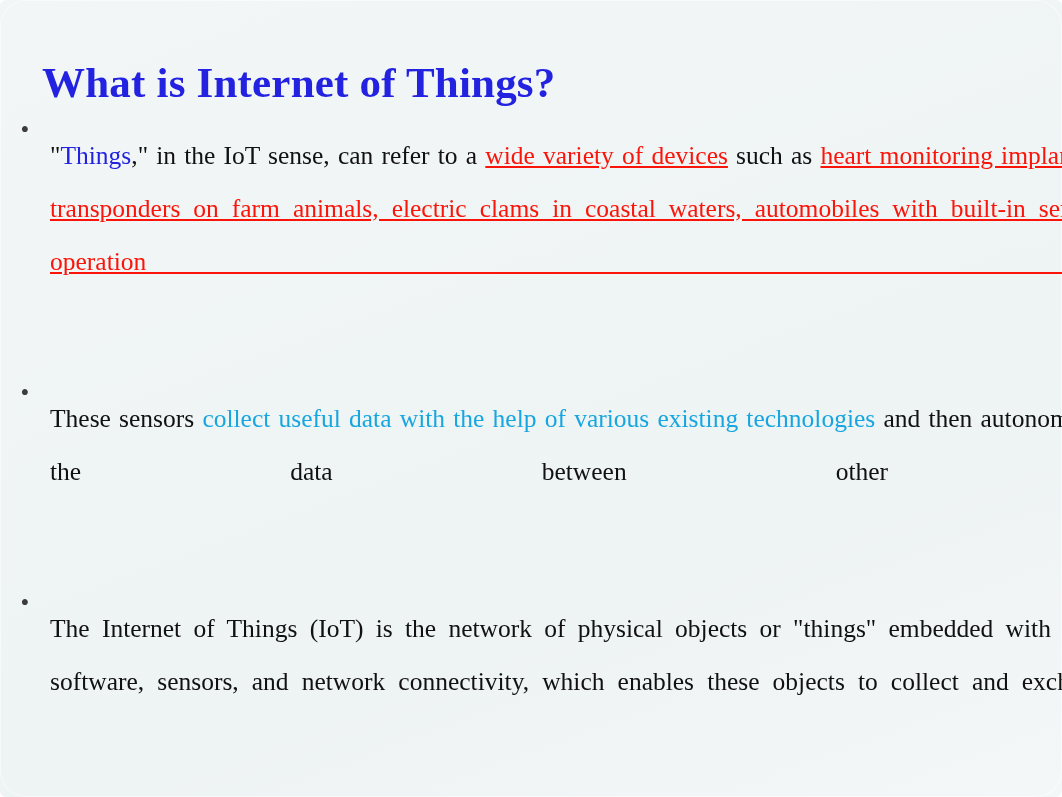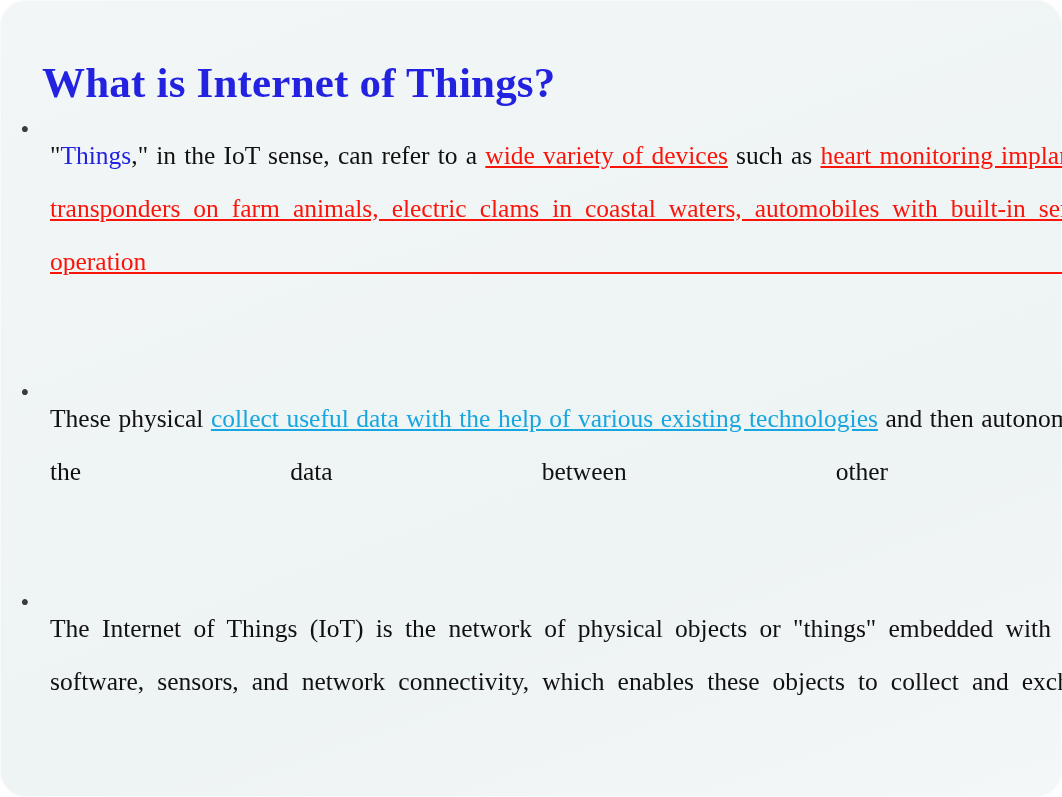--- a/index.html
+++ b/index.html
@@ -10,21 +10,21 @@
     overflow: hidden;
     background: #ffffff;
   }
   #slide {
     position: relative;
     width: 1062px;
     height: 797px;
     box-sizing: border-box;
     overflow: hidden;
     background: linear-gradient(160deg, #f2f6f6 0%, #eff4f4 45%, #eef3f3 70%, #f4f7f8 100%);
-    border-radius: 26px;
+    border-radius: 6px;
     font-family: "Liberation Serif", "DejaVu Serif", serif;
   }
   #slide::before {
     content: "";
     position: absolute;
     inset: 0;
     border-radius: 26px;
     box-shadow: inset 0 0 0 1px rgba(255,255,255,0.55);
     pointer-events: none;
   }
@@ -72,37 +72,37 @@
     hyphens: none;
   }
   .bullet-text:after {
     content: "";
     display: inline-block;
     width: 100%;
   }
   .c-black { color: #111111; }
   .c-blue  { color: #2222e0; }
   .c-red   { color: #fb1409; text-decoration: underline; }
-  .c-cyan  { color: #17a6e0; text-decoration: underline; }
+  .c-cyan  { color: #17a6e0; }
 </style>
 </head>
 <body>
 
 <div id="slide">
 
   <h1 class="slide-title">What is Internet of Things?</h1>
 
   <div class="body" id="body-container">
       <div class="bullet-row">
         <span class="bullet-marker">•</span>
         <p class="bullet-text"><span class="c-black">"</span><span class="c-blue">Things</span><span class="c-black">," in the IoT sense, can refer to a </span><span class="c-red">wide variety of devices</span><span class="c-black"> such as </span><span class="c-red">heart monitoring implants, biochip transponders on farm animals, electric clams in coastal waters, automobiles with built-in sensors, field operation devices.</span></p>
       </div>
       <div class="bullet-row">
         <span class="bullet-marker">•</span>
-        <p class="bullet-text"><span class="c-black">These physical </span><span class="c-cyan">collect useful data with the help of various existing technologies</span><span class="c-black"> and then autonomously flow the data between other devices.</span></p>
+        <p class="bullet-text"><span class="c-black">These sensors </span><span class="c-cyan">collect useful data with the help of various existing technologies</span><span class="c-black"> and then autonomously flow the data between other devices.</span></p>
       </div>
       <div class="bullet-row">
         <span class="bullet-marker">•</span>
         <p class="bullet-text"><span class="c-black">The Internet of Things (IoT) is the network of physical objects or "things" embedded with electronics, software, sensors, and network connectivity, which enables these objects to collect and exchange data.</span></p>
       </div>
       <div class="bullet-row">
         <span class="bullet-marker">•</span>
       </div>
     </div>
 

